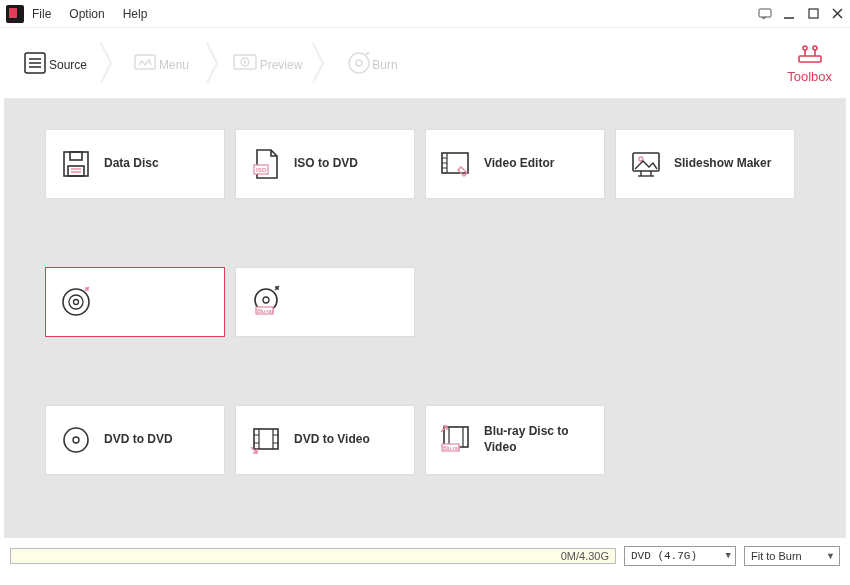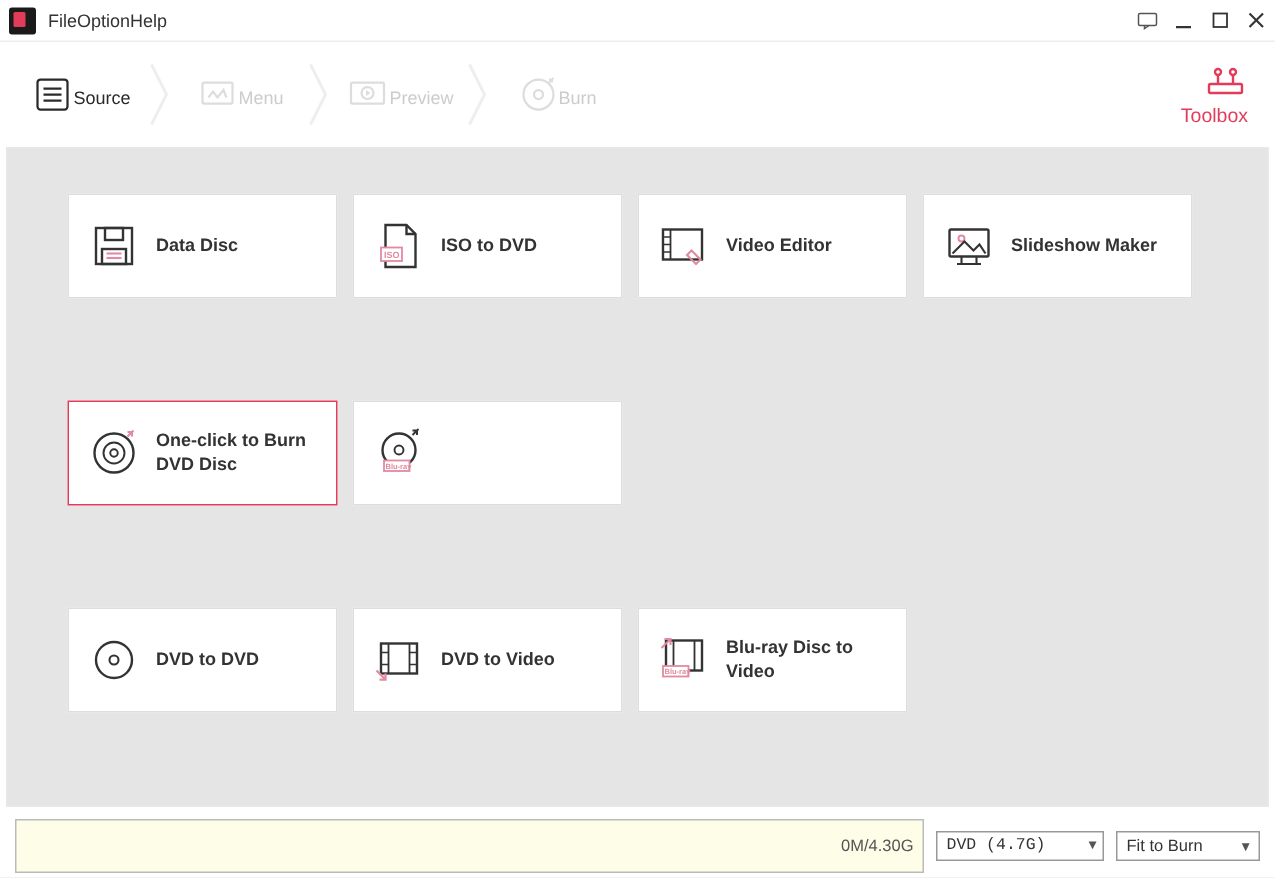--- a/index.html
+++ b/index.html
@@ -27,21 +27,21 @@
     margin-right: 8px;
   }
   .app-icon::after {
     content: '';
     position: absolute;
     left: 3px; top: 3px;
     width: 8px; height: 10px;
     background: #e23c5a;
     border-radius: 1px;
   }
-  .menu-items { display: flex; }
+  .menu-items { display: flex; gap: 18px; }
   .menu-item { cursor: pointer; font-size: 12px; }
   .win-controls { margin-left: auto; display: flex; gap: 10px; align-items: center; }
   .win-btn { width: 14px; height: 14px; cursor: pointer; display:flex; align-items:center; justify-content:center; }
 
   .nav-bar {
     height: 70px;
     display: flex;
     align-items: center;
     padding: 0 10px;
     background: #fff;
@@ -61,21 +61,21 @@
   .nav-step.active { color: #2a2a2a; }
   .nav-step .label { font-size: 12px; margin-top: 4px; }
   .nav-chevron {
     width: 18px; height: 60px;
     display:flex; align-items:center; justify-content:center;
   }
   .toolbox-tab {
     margin-left: auto;
     display: flex;
     flex-direction: column;
-    align-items: flex-end;
+    align-items: center;
     color: #e23c5a;
     cursor: pointer;
     padding: 4px 8px;
   }
   .toolbox-tab .label { font-size: 13px; margin-top: 3px; }
 
   .main-area {
     background: #e5e5e5;
     border: 1px solid #e8e8e8;
     margin: 0 4px;
@@ -103,21 +103,21 @@
 
   .bottom-bar {
     display: flex;
     align-items: center;
     gap: 8px;
     padding: 8px 10px 0 10px;
     background: #fff;
   }
   .progress {
     flex: 1;
-    height: 36px;
+    height: 16px;
     border: 1px solid #bbb;
     background: #fdfde8;
     display: flex;
     align-items: center;
     justify-content: flex-end;
     padding: 0 6px;
     font-size: 11px;
     color: #555;
   }
   .combo {
@@ -289,21 +289,20 @@
 
     <div class="tool-card selected">
       <div class="icon-box">
         <svg width="34" height="34" viewBox="0 0 34 34">
             <circle cx="17" cy="17" r="13" fill="none" stroke="#333" stroke-width="1.6"></circle>
             <circle cx="17" cy="17" r="7" fill="none" stroke="#333" stroke-width="1.3"></circle>
             <circle cx="17" cy="17" r="2.5" fill="none" stroke="#333" stroke-width="1.3"></circle>
             <path d="M26 6 L30 2 M29 3 L26 3 M29 3 L29 6" fill="none" stroke="#e28aa0" stroke-width="1.4"></path>
           </svg>
       </div>
-      <span class="t-label">One-click to Burn DVD Disc</span>
     </div>
 
     <div class="tool-card">
       <div class="icon-box">
         <svg width="34" height="34" viewBox="0 0 34 34">
             <circle cx="17" cy="15" r="11" fill="none" stroke="#333" stroke-width="1.6"></circle>
             <circle cx="17" cy="15" r="3" fill="none" stroke="#333" stroke-width="1.3"></circle>
             <rect x="7" y="22" width="17" height="7" fill="#fff" stroke="#e28aa0" stroke-width="1.2"></rect>
             <text x="8" y="27.5" font-size="5" fill="#e28aa0" font-weight="bold">Blu-ray</text>
             <path d="M26 5 L30 1 M29 2 L26 2 M29 2 L29 5" fill="none" stroke="#333" stroke-width="1.3"></path>

